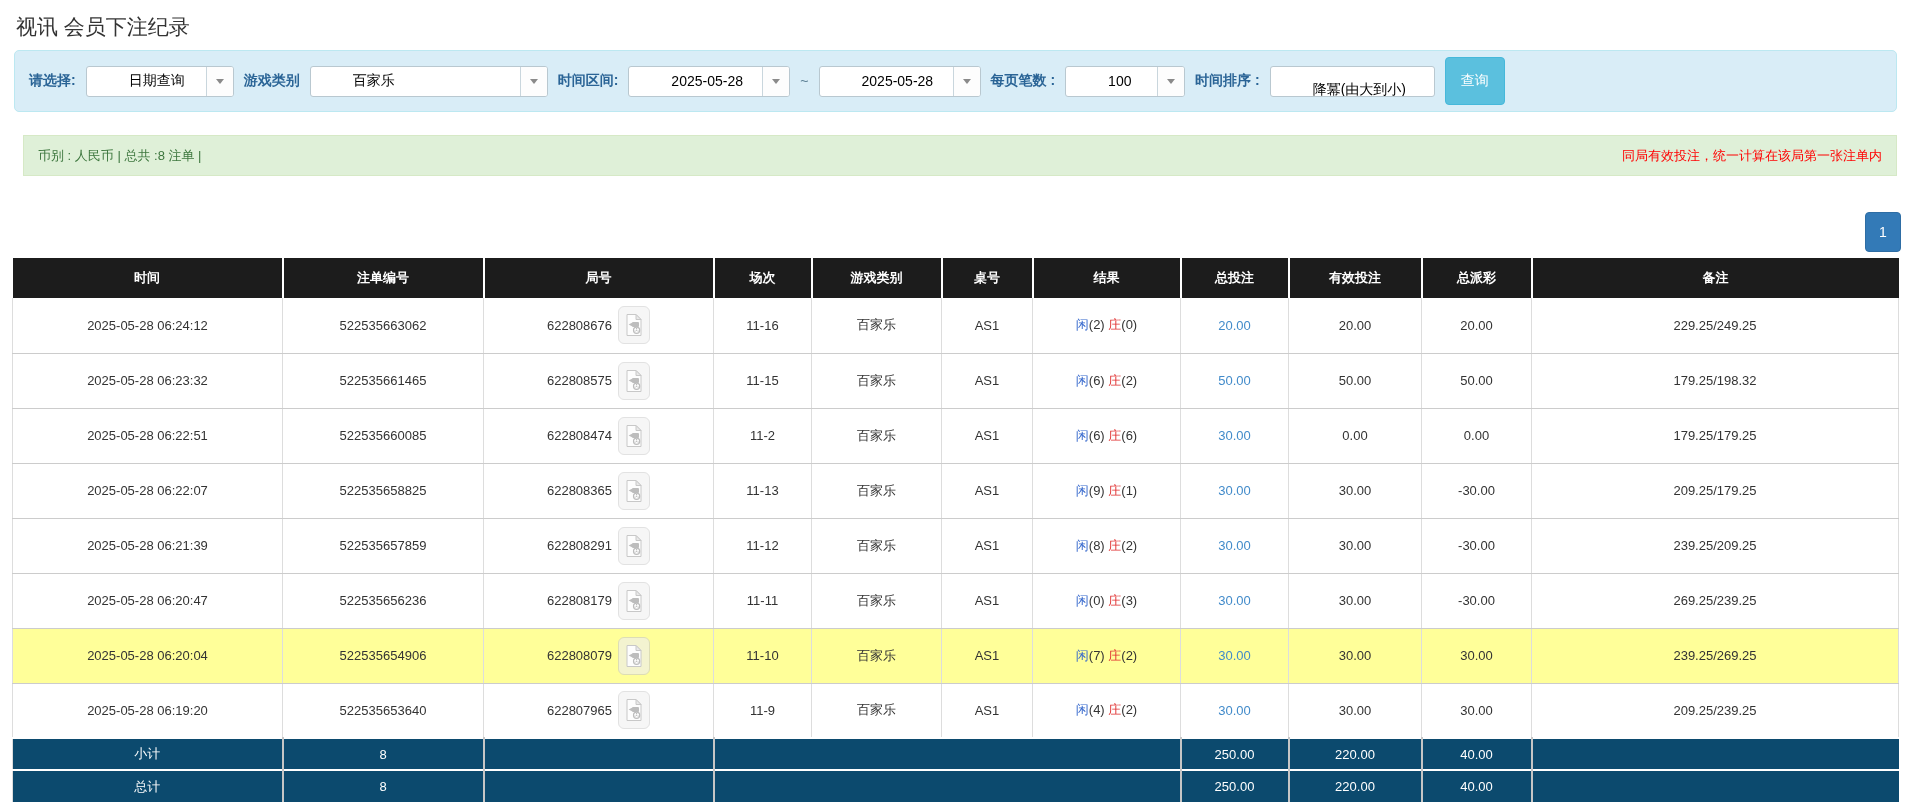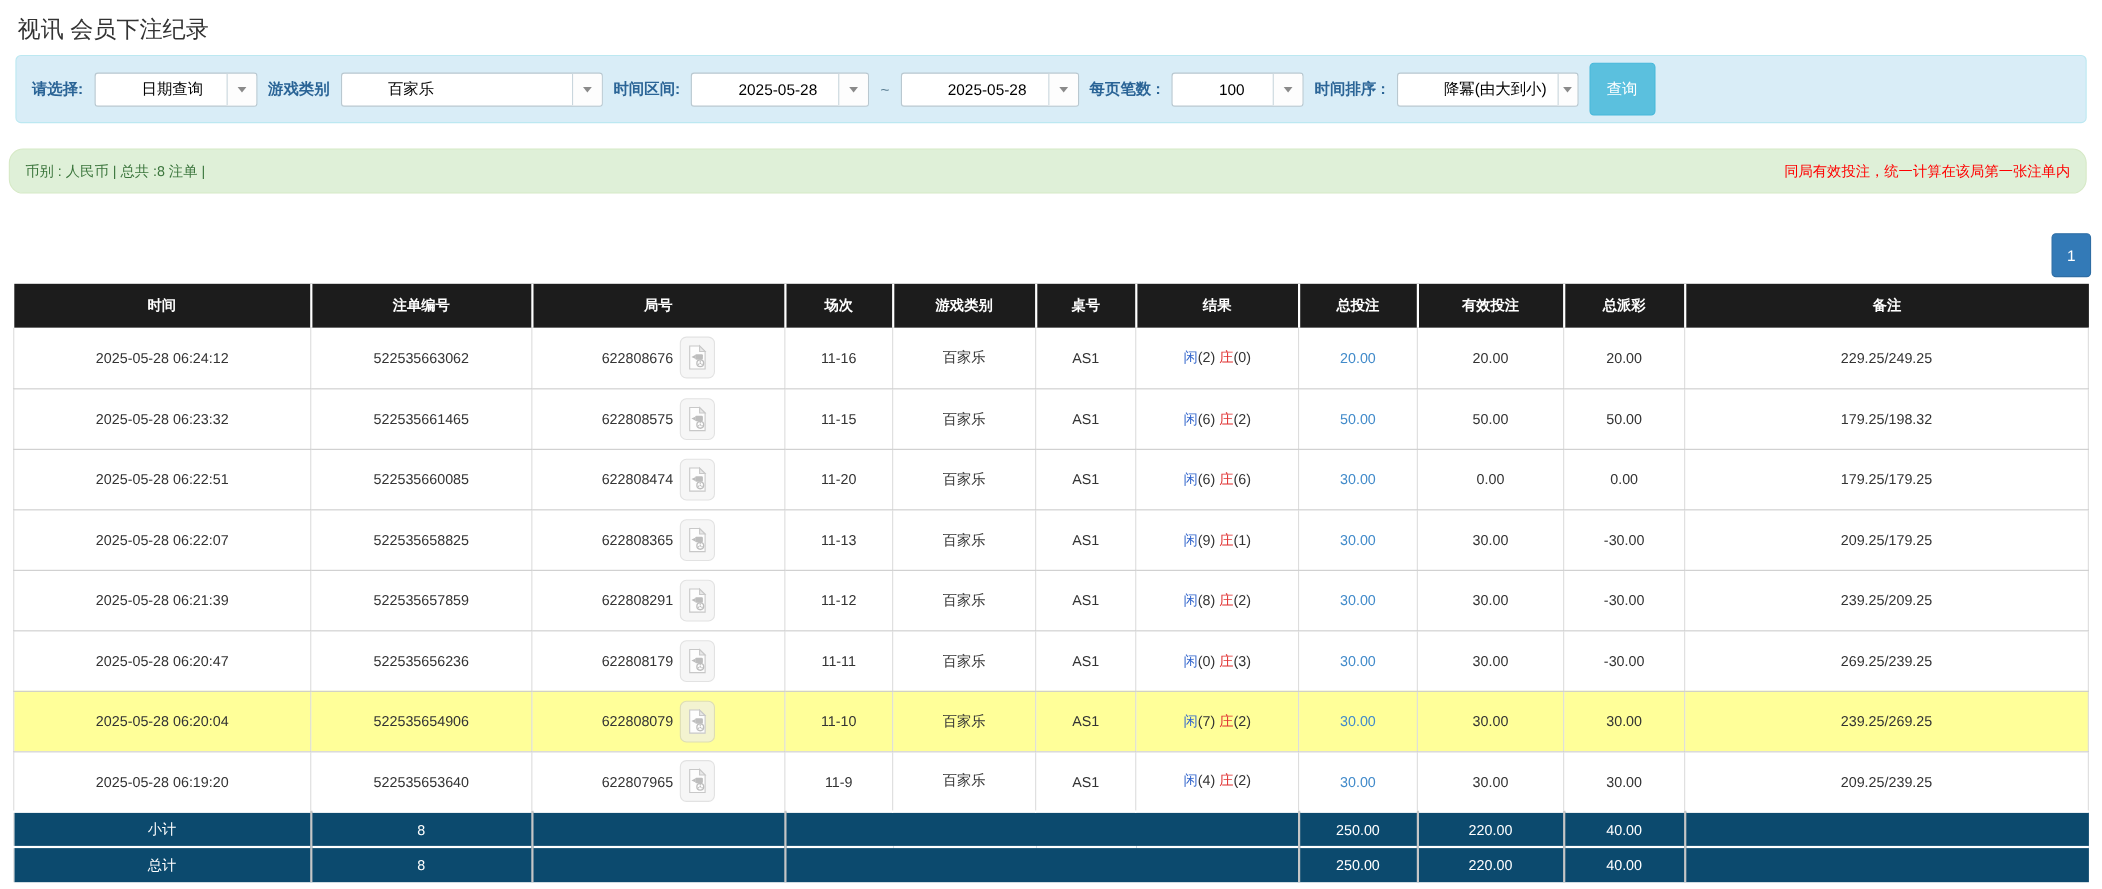--- a/index.html
+++ b/index.html
@@ -69,41 +69,41 @@
   .caret-down {
     width: 0; height: 0;
     border-left: 4px solid transparent;
     border-right: 4px solid transparent;
     border-top: 5px solid #8a8a8a;
   }
   .w-select { width: 148px; }
   .w-game { width: 238px; }
   .w-date { width: 162px; }
   .w-size { width: 120px; }
-  .w-sort { width: 165px; }
+  .w-sort { width: 165px; flex-direction: column; }
   .tilde { color: #5a7e93; font-size: 14px; }
   .search-btn {
     height: 48px;
     padding: 0 15px;
     background: #5bc0de;
     border: 1px solid #46b8da;
     border-radius: 4px;
     color: #fff;
     font-size: 14px;
     cursor: pointer;
     font-family: inherit;
   }
 
   
   .summary-bar {
-    margin: 23px 14px 0 8px;
+    margin: 23px 14px 0 23px;
     height: 41px;
     background: #dff0d8;
     border: 1px solid #d6e9c6;
-    border-radius: 13px;
+    border-radius: 0;
     display: flex;
     align-items: center;
     justify-content: space-between;
     padding: 0 14px;
     font-size: 13px;
   }
   .summary-left { color: #3c763d; }
   .summary-right { color: #f00; }
 
   
@@ -374,21 +374,21 @@
             <polygon points="8,9.8 4.6,11.5 8,13.2" fill="#bdbdbd"></polygon>
             <circle cx="12.6" cy="17.2" r="3.1" fill="none" stroke="#bdbdbd" stroke-width="1.2"></circle>
             <circle cx="12.6" cy="17.2" r="0.8" fill="#bdbdbd"></circle>
             <circle cx="12.6" cy="15.4" r="0.7" fill="#bdbdbd"></circle>
             <circle cx="11" cy="18.1" r="0.7" fill="#bdbdbd"></circle>
             <circle cx="14.2" cy="18.1" r="0.7" fill="#bdbdbd"></circle>
           </svg>
         </button>
       </span>
     </td>
-    <td>11-20</td>
+    <td>11-2</td>
     <td>百家乐</td>
     <td>AS1</td>
     <td>
       <span class="res-player">闲</span><span>(6)</span>
       <span class="res-banker">庄</span><span>(6)</span>
     </td>
     <td><a class="bet-link">30.00</a></td>
     <td>0.00</td>
     <td>0.00</td>
     <td>179.25/179.25</td>

